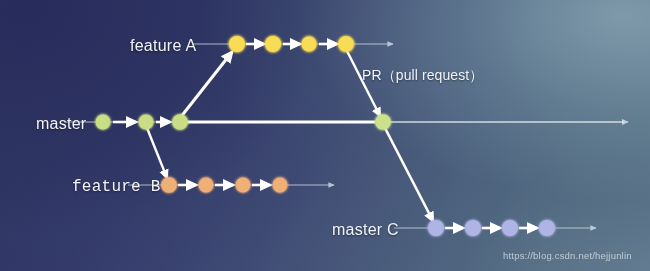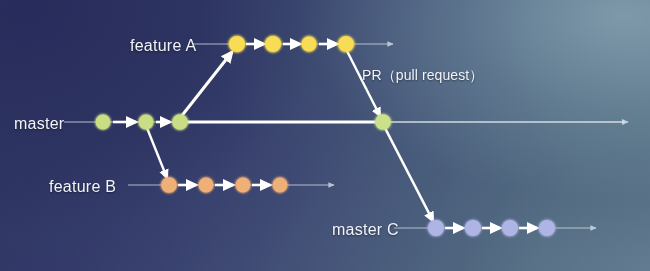--- a/index.html
+++ b/index.html
@@ -145,24 +145,25 @@
       <circle cx="436" cy="228" r="8.0" fill="#aeb4e4"></circle>
       <circle cx="473" cy="228" r="8.8" fill="#aab0e2" filter="url(#soft)" opacity="0.9"></circle>
       <circle cx="473" cy="228" r="8.0" fill="#aeb4e4"></circle>
       <circle cx="510" cy="228" r="8.8" fill="#aab0e2" filter="url(#soft)" opacity="0.9"></circle>
       <circle cx="510" cy="228" r="8.0" fill="#aeb4e4"></circle>
       <circle cx="547" cy="228" r="8.8" fill="#aab0e2" filter="url(#soft)" opacity="0.9"></circle>
       <circle cx="547" cy="228" r="8.0" fill="#aeb4e4"></circle>
     </g>
   </svg>
 
-  <div class="lbl branch" style="left:14px; top:115px;text-align:center;">master</div>
+  <div class="lbl branch" style="left:36px; top:115px;text-align:center;">master</div>
 
   <div class="lbl branch" style="left:130px; top:37px;">feature A</div>
 
-  <div class="lbl branch" style="left:49px; top:178px;">feature B</div>
+  <div class="lbl branch" style="left:72px; top:178px;font-family:Liberation Mono, monospace;">feature B</div>
 
   <div class="lbl branch" style="left:332px; top:221px;">master C</div>
 
   <div class="lbl pr" style="left:362px; top:67px;">PR（pull request）</div>
 
+  <div class="wm" style="left:503px; top:250px;">https://blog.csdn.net/hejjunlin</div>
 
 </div>
 
 </body></html>

